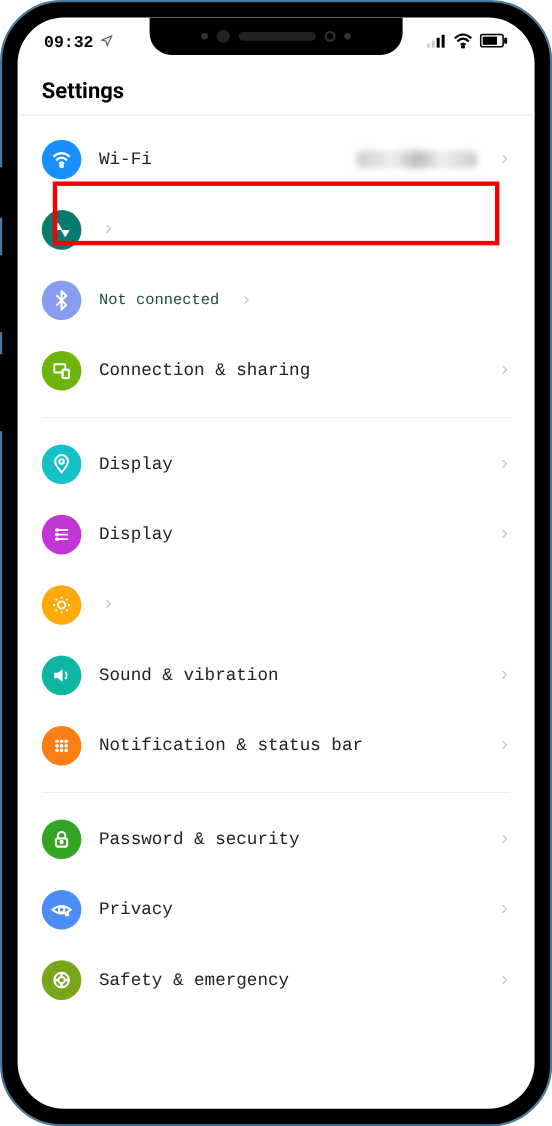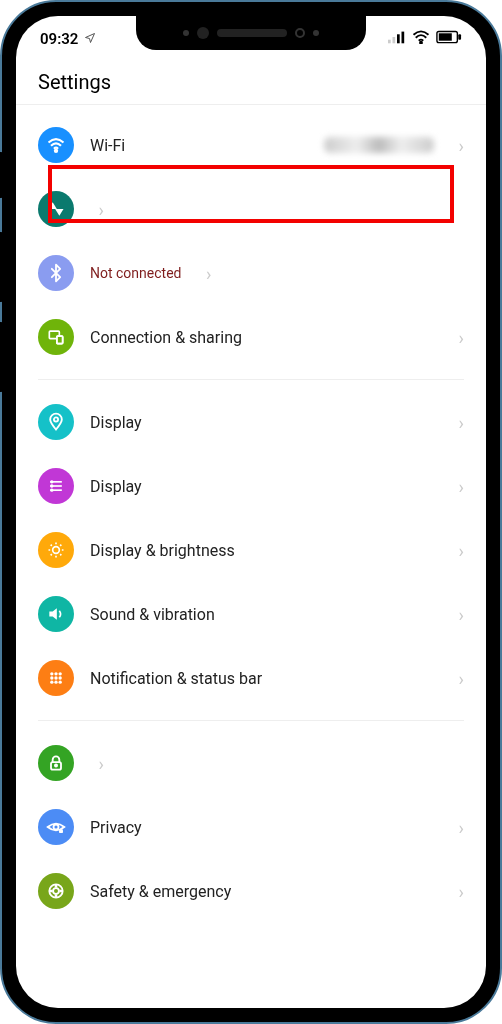--- a/index.html
+++ b/index.html
@@ -49,48 +49,48 @@
   .notch .cam { width: 10px; height: 10px; border-radius: 50%; border: 2px solid #333; }
 
   .status-bar {
     display: flex;
     justify-content: space-between;
     align-items: center;
     padding: 14px 24px 6px 24px;
     font-size: 15px;
     font-weight: 600;
   }
-  .status-left { display: flex; align-items: center; gap: 6px; }
+  .status-left { display: flex; align-items: center; gap: 6px; font-family: Liberation Mono, monospace; }
   .status-right { display: flex; align-items: center; gap: 6px; }
   .arrow-loc { font-size: 13px; color: #333; transform: rotate(0deg); }
 
   .header {
     padding: 16px 22px 10px 22px;
     font-size: 20px;
-    font-weight: 400;
+    font-weight: 700;
     border-bottom: 1px solid #eee;
   }
 
-  .list { padding: 0 22px; }
+  .list { padding: 0 22px; font-family: Liberation Mono, monospace; }
   .row {
     display: flex;
     align-items: center;
     padding: 14px 0;
     gap: 16px;
   }
   .icon {
     width: 36px; height: 36px;
     flex: 0 0 36px;
     border-radius: 50%;
     display: flex; align-items: center; justify-content: center;
     color: #fff;
   }
   .icon svg { width: 20px; height: 20px; }
   .label { flex: 1; font-size: 16px; color: #222; }
-  .value { font-size: 14px; color: #7f1d1d; }
+  .value { font-size: 14px; color: #14532d; }
   .chevron { color: #ccc; font-size: 18px; width: 14px; text-align: right; }
   .divider { border-top: 1px solid #eee; margin: 10px 0; }
 
   .blur {
     background: linear-gradient(90deg,#ccc 0%,#eee 30%,#bbb 50%,#eee 70%,#ccc 100%);
     filter: blur(3px);
     border-radius: 6px;
     width: 110px; height: 16px;
   }
 
@@ -248,21 +248,20 @@
         <div class="chevron">›</div>
       </div>
 
       <div class="row">
         <div class="icon bg-orange">
           <svg viewBox="0 0 24 24" fill="none" stroke="#fff" stroke-width="2">
               <circle cx="12" cy="12" r="4"></circle>
               <path d="M12 3v2M12 19v2M3 12h2M19 12h2M5.6 5.6l1.4 1.4M17 17l1.4 1.4M5.6 18.4l1.4-1.4M17 7l1.4-1.4"></path>
             </svg>
         </div>
-        <div class="label">Display &amp; brightness</div>
         <div class="chevron">›</div>
       </div>
 
       <div class="row">
         <div class="icon bg-teal2">
           <svg viewBox="0 0 24 24" fill="#fff">
               <path d="M4 9 L8 9 L13 5 L13 19 L8 15 L4 15 Z"></path>
               <path d="M16 8 Q19 12 16 16" fill="none" stroke="#fff" stroke-width="2"></path>
             </svg>
         </div>
@@ -291,20 +290,21 @@
       <div class="divider"></div>
 
       <div class="row">
         <div class="icon bg-green2">
           <svg viewBox="0 0 24 24" fill="none" stroke="#fff" stroke-width="2.2">
               <rect x="6" y="11" width="12" height="9" rx="2"></rect>
               <path d="M8 11 V8 a4 4 0 0 1 8 0 V11"></path>
               <circle cx="12" cy="15" r="1.3" fill="#fff"></circle>
             </svg>
         </div>
+        <div class="label">Password &amp; security</div>
         <div class="chevron">›</div>
       </div>
 
       <div class="row">
         <div class="icon bg-blue2">
           <svg viewBox="0 0 24 24" fill="none" stroke="#fff" stroke-width="2.2">
               <path d="M2 12 Q12 4 22 12 Q12 20 2 12 Z"></path>
               <circle cx="12" cy="12" r="3"></circle>
               <circle cx="18" cy="17" r="2.2" fill="#fff" stroke="none"></circle>
               <rect x="17" y="16" width="2" height="2" fill="#4c8cf5"></rect>

